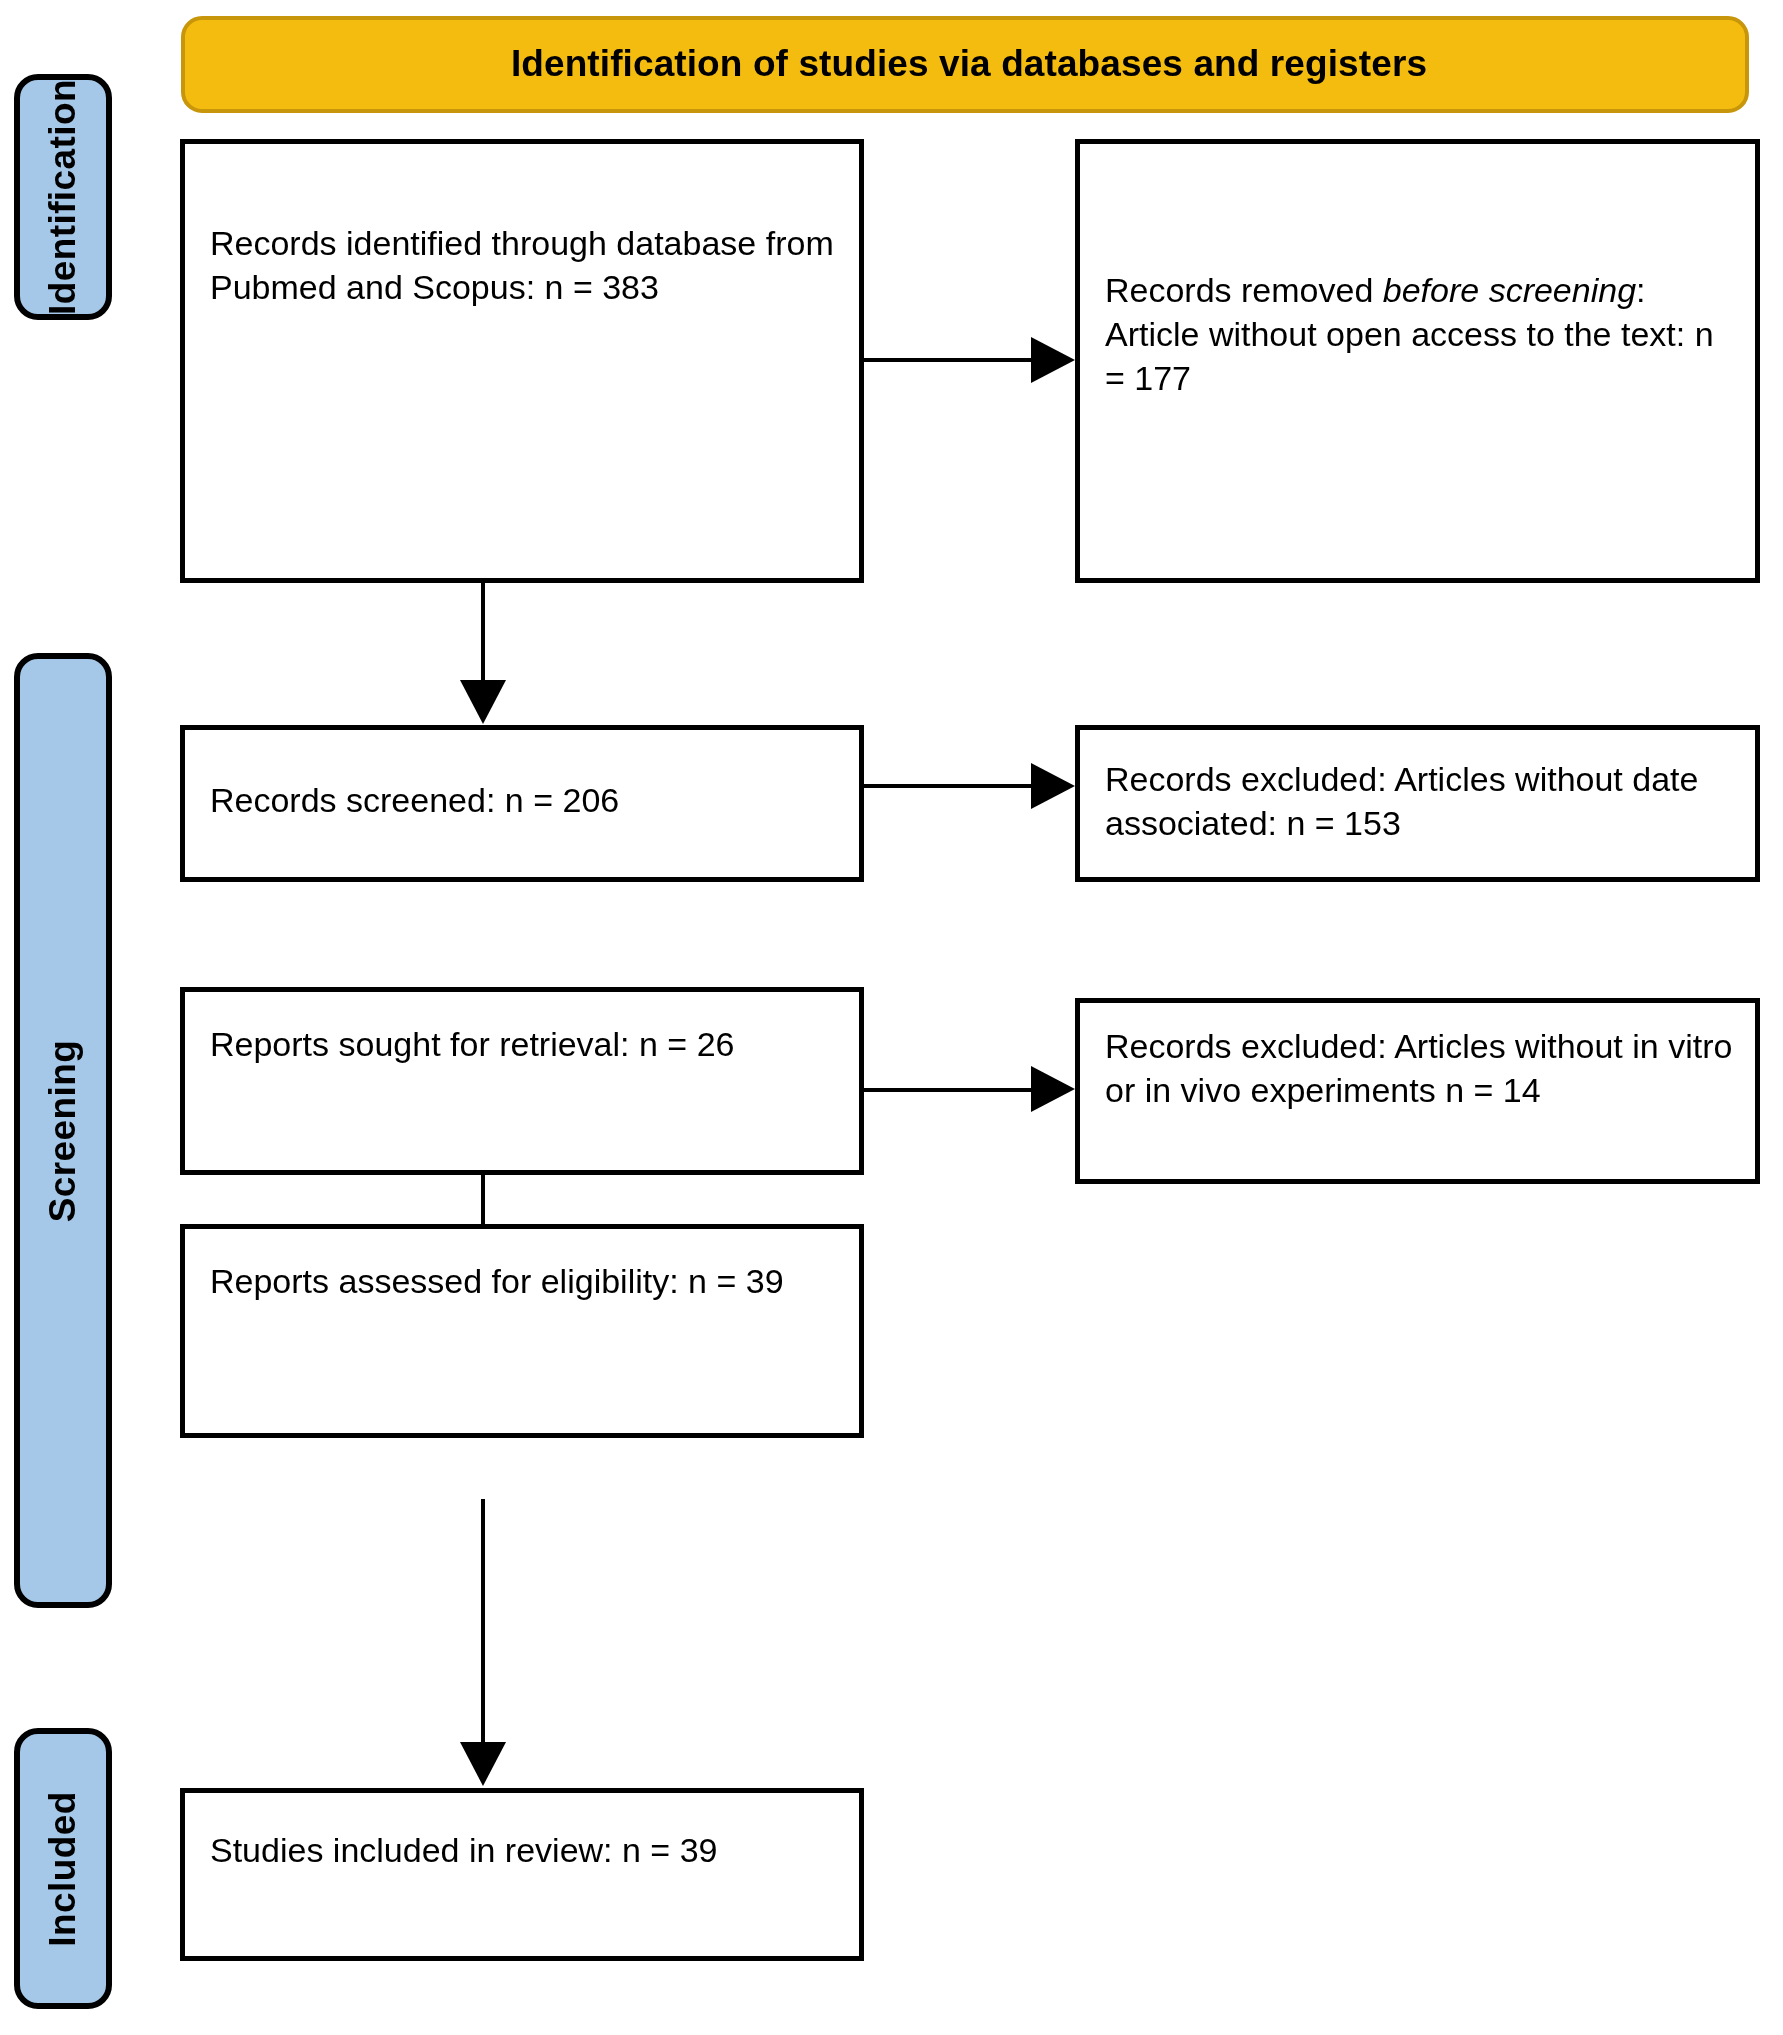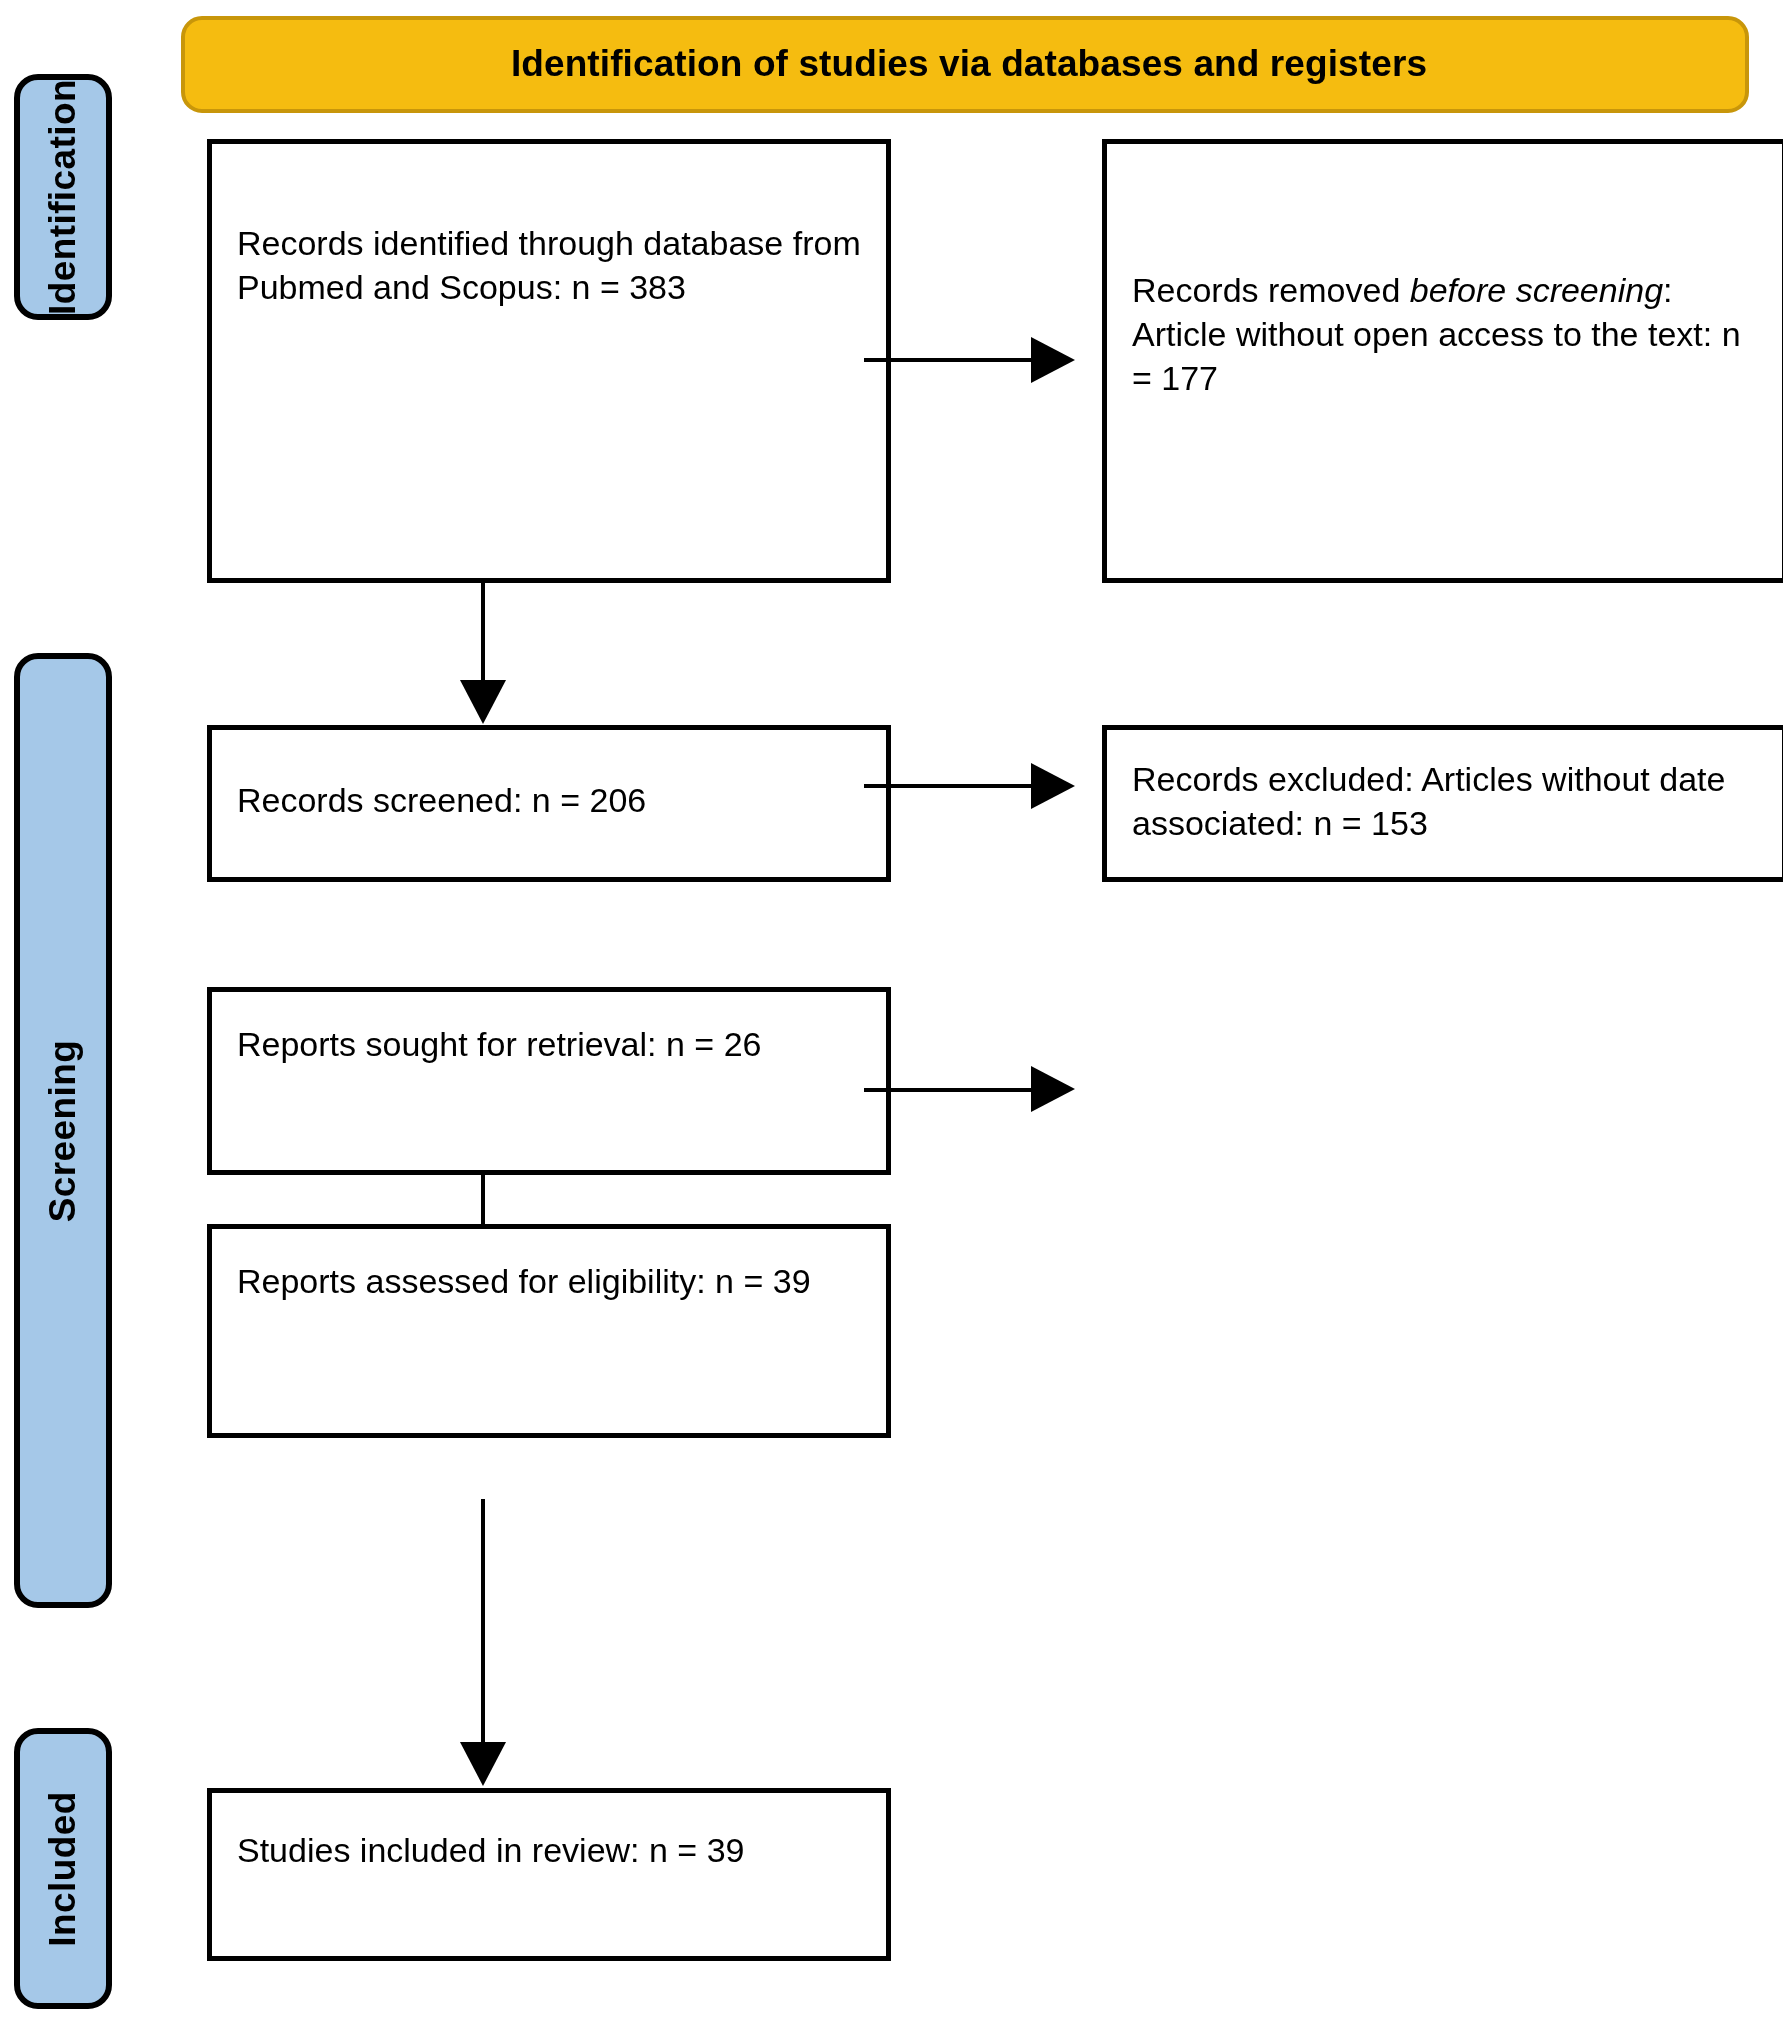--- a/index.html
+++ b/index.html
@@ -63,21 +63,20 @@
     letter-spacing: 0.4px;
   }
 
   
   .flow-box {
     position: absolute;
     box-sizing: border-box;
     background: #ffffff;
     border: 5.6px solid #000000;
     padding: 12px;
-    margin-left: 27px;
   }
   .flow-box-text {
     position: absolute;
     left: 25px;
     right: 18px;
     font-size: 34px;
     line-height: 1.30;
     color: #000000;
     font-weight: normal;
   }
@@ -156,20 +155,23 @@
     <div class="flow-box-text" style="top:27px;">Records excluded: Articles without date associated: n = 153</div>
   </div>
 
   <div class="conn-h-line" style="left:864px; top:784px; width:172px;"></div>
   <div class="arrow-right" style="left:1031px; top:763px;"></div>
 
   <div class="flow-box" style="left:180px; top:987px; width:684px; height:188px;">
     <div class="flow-box-text" style="top:29.5px;">Reports sought for retrieval: n = 26</div>
   </div>
 
+  <div class="flow-box" style="left:1075px; top:998px; width:685px; height:186px;">
+    <div class="flow-box-text" style="top:21px;">Records excluded: Articles without in vitro or in vivo experiments n = 14</div>
+  </div>
 
   <div class="conn-h-line" style="left:864px; top:1088px; width:172px;"></div>
   <div class="arrow-right" style="left:1031px; top:1066px;"></div>
 
   <div class="conn-v-line" style="left:481px; top:1175px; height:67px;"></div>
   <div class="arrow-down" style="left:460px; top:1239px;"></div>
 
   <div class="flow-box" style="left:180px; top:1224px; width:684px; height:214px;">
     <div class="flow-box-text" style="top:29.5px;">Reports assessed for eligibility: n = 39</div>
   </div>

